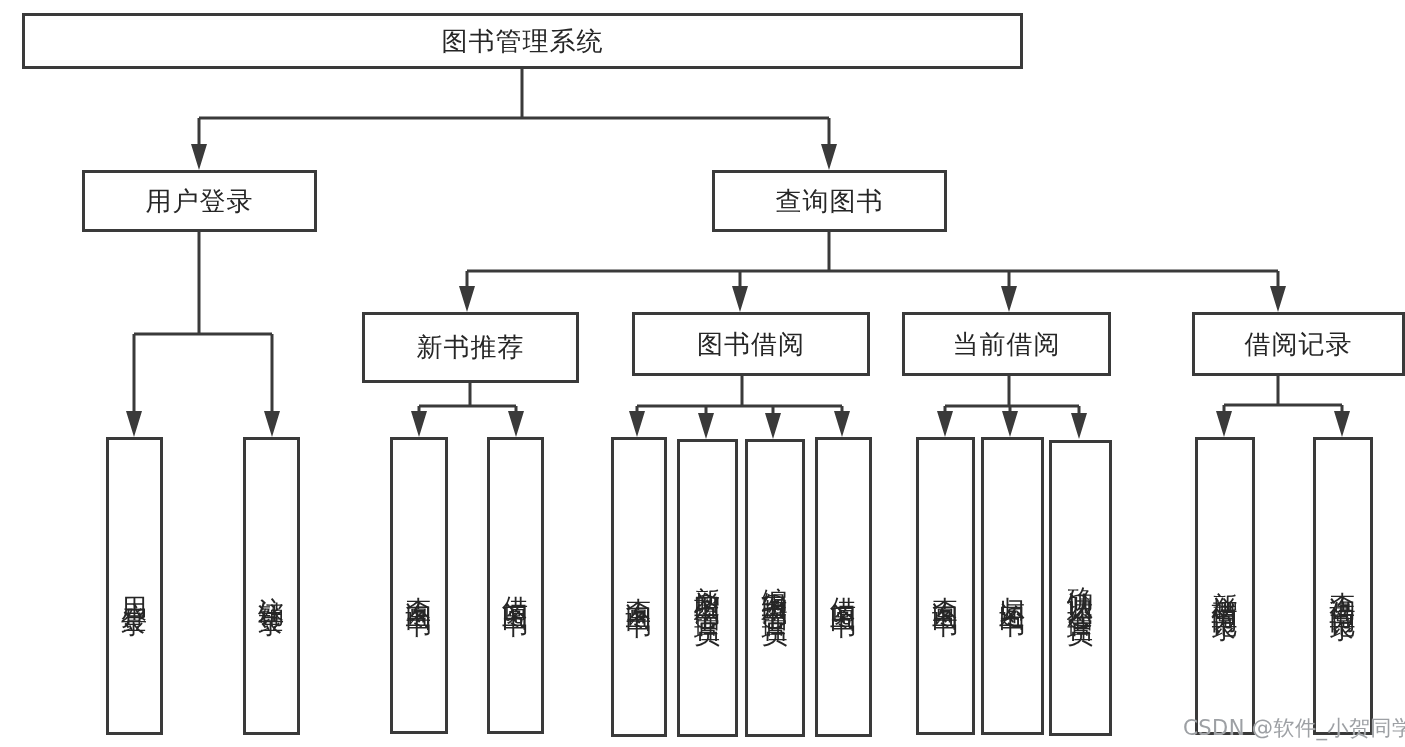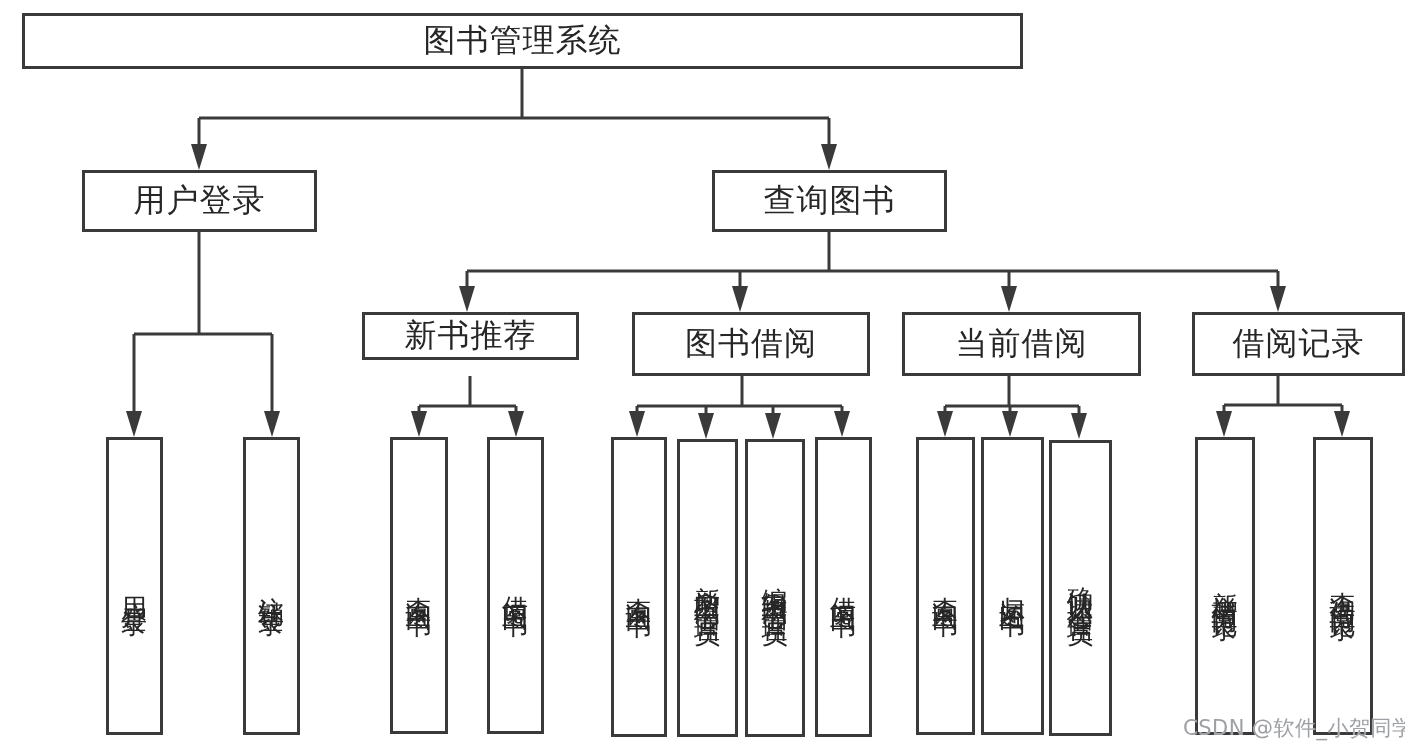--- a/index.html
+++ b/index.html
@@ -20,21 +20,21 @@
   .node {
     position: absolute;
     box-sizing: border-box;
     border: 3px solid #3a3a3a;
     background: #ffffff;
     display: flex;
     align-items: center;
     justify-content: center;
     color: #262626;
   }
-  .hnode { font-size: 32px; letter-spacing: 1px; white-space: nowrap; }
+  .hnode { font-size: 26px; letter-spacing: 1px; white-space: nowrap; }
   .vnode { font-size: 26px; }
   .vnode .vtext {
     writing-mode: vertical-rl;
     letter-spacing: 5px;
     line-height: 1;
     white-space: nowrap;
   }
   .watermark {
     position: absolute;
     left: 1183px;
@@ -100,23 +100,23 @@
       M1216 411 L1232 411 L1224 437 Z
       M1334 411 L1350 411 L1342 437 Z
     "></path>
   </svg>
 
   <div class="node hnode" style="left:22px; top:13px; width:1001px; height:56px;">图书管理系统</div>
 
   <div class="node hnode" style="left:82px; top:170px; width:235px; height:62px;">用户登录</div>
   <div class="node hnode" style="left:712px; top:170px; width:235px; height:62px;">查询图书</div>
 
-  <div class="node hnode" style="left:362px; top:312px; width:217px; height:48px;">新书推荐</div>
+  <div class="node hnode" style="left:362px; top:312px; width:217px; height:71px;">新书推荐</div>
   <div class="node hnode" style="left:632px; top:312px; width:238px; height:64px;">图书借阅</div>
-  <div class="node hnode" style="left:902px; top:312px; width:239px; height:64px;">当前借阅</div>
+  <div class="node hnode" style="left:902px; top:312px; width:209px; height:64px;">当前借阅</div>
   <div class="node hnode" style="left:1172px; top:312px; width:213px; height:64px;margin-left:20px;">借阅记录</div>
 
   <div class="node vnode" style="left:106px; top:437px; width:57px; height:298px;">
     <span class="vtext">用户登录</span>
   </div>
   <div class="node vnode" style="left:243px; top:437px; width:57px; height:298px;">
     <span class="vtext">注销登录</span>
   </div>
 
   <div class="node vnode" style="left:390px; top:437px; width:58px; height:297px;">

